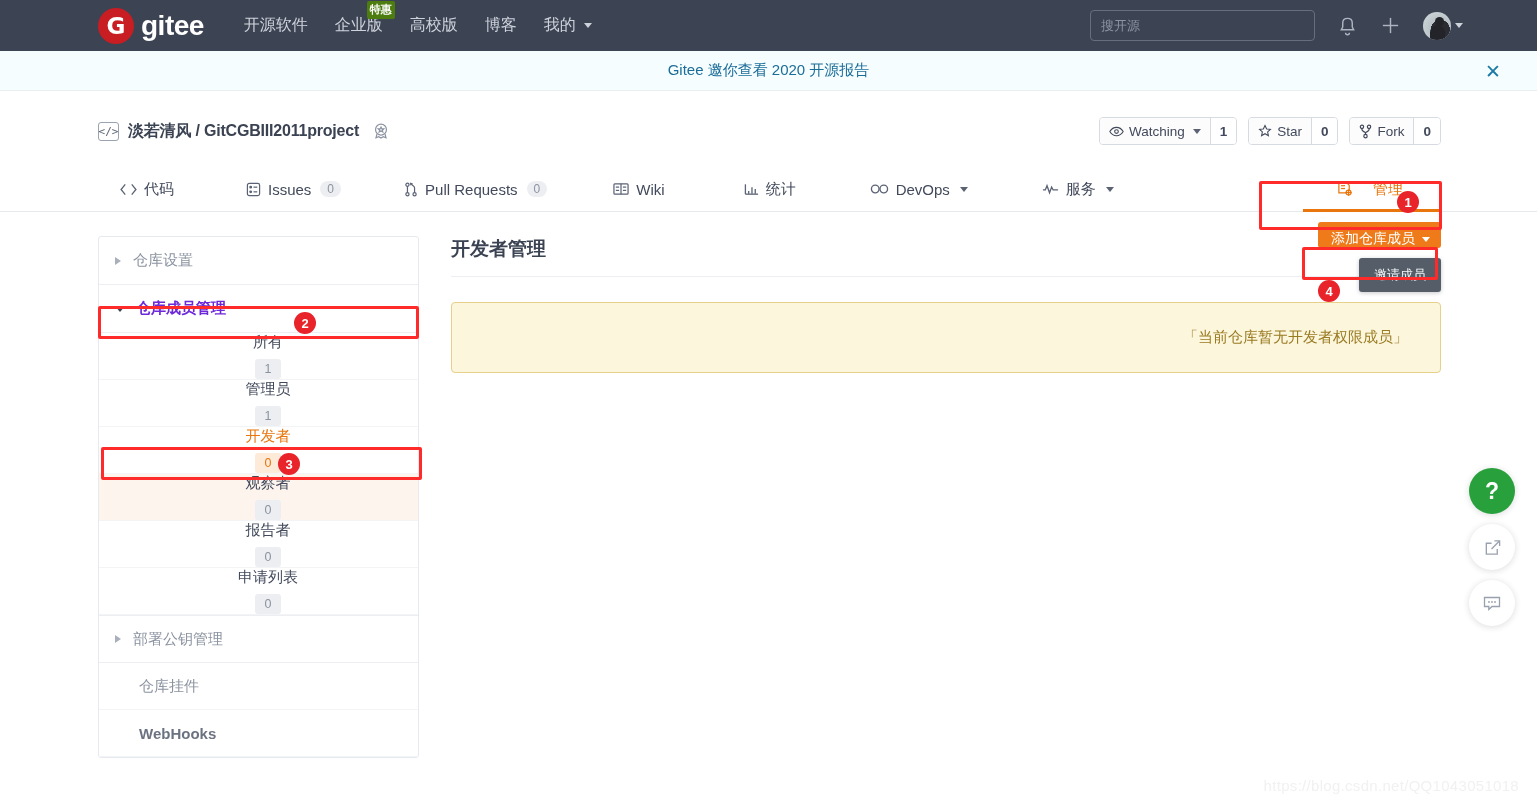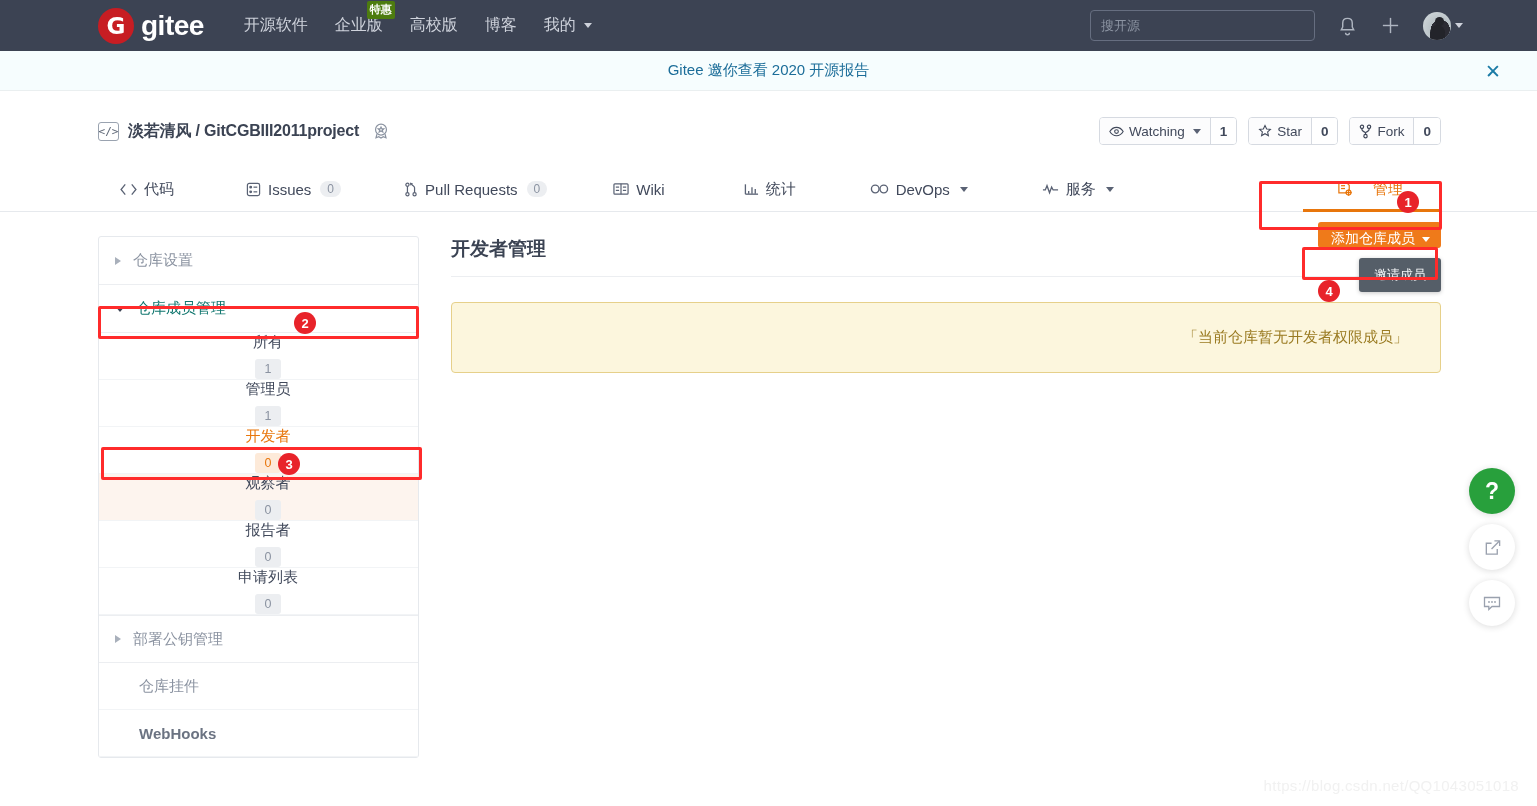--- a/index.html
+++ b/index.html
@@ -149,21 +149,21 @@
   }
   #sidebar {
     width: 321px; flex: 0 0 321px; border: 1px solid #e6e9ed; border-radius: 3px;
     background: #fff; position: relative;
   }
   .side-group-head {
     display: flex; align-items: center; height: 48px; padding: 0 16px;
     font-size: 15px; color: #8b93a1; cursor: pointer; position: relative;
     border-bottom: 1px solid #eceef1;
   }
-  .side-group-head.open { color: #0f766e; font-weight: normal; }
+  .side-group-head.open { color: #6d28d9; font-weight: bold; }
   .tri {
     width: 0; height: 0; margin-right: 12px;
     border-top: 4.5px solid transparent; border-bottom: 4.5px solid transparent;
     border-left: 6px solid #a9b0bb;
   }
   .tri.down {
     border-left: 5px solid transparent; border-right: 5px solid transparent;
     border-top: 6px solid #3b4353; border-bottom: none; margin-right: 11px;
   }
   .side-item {

